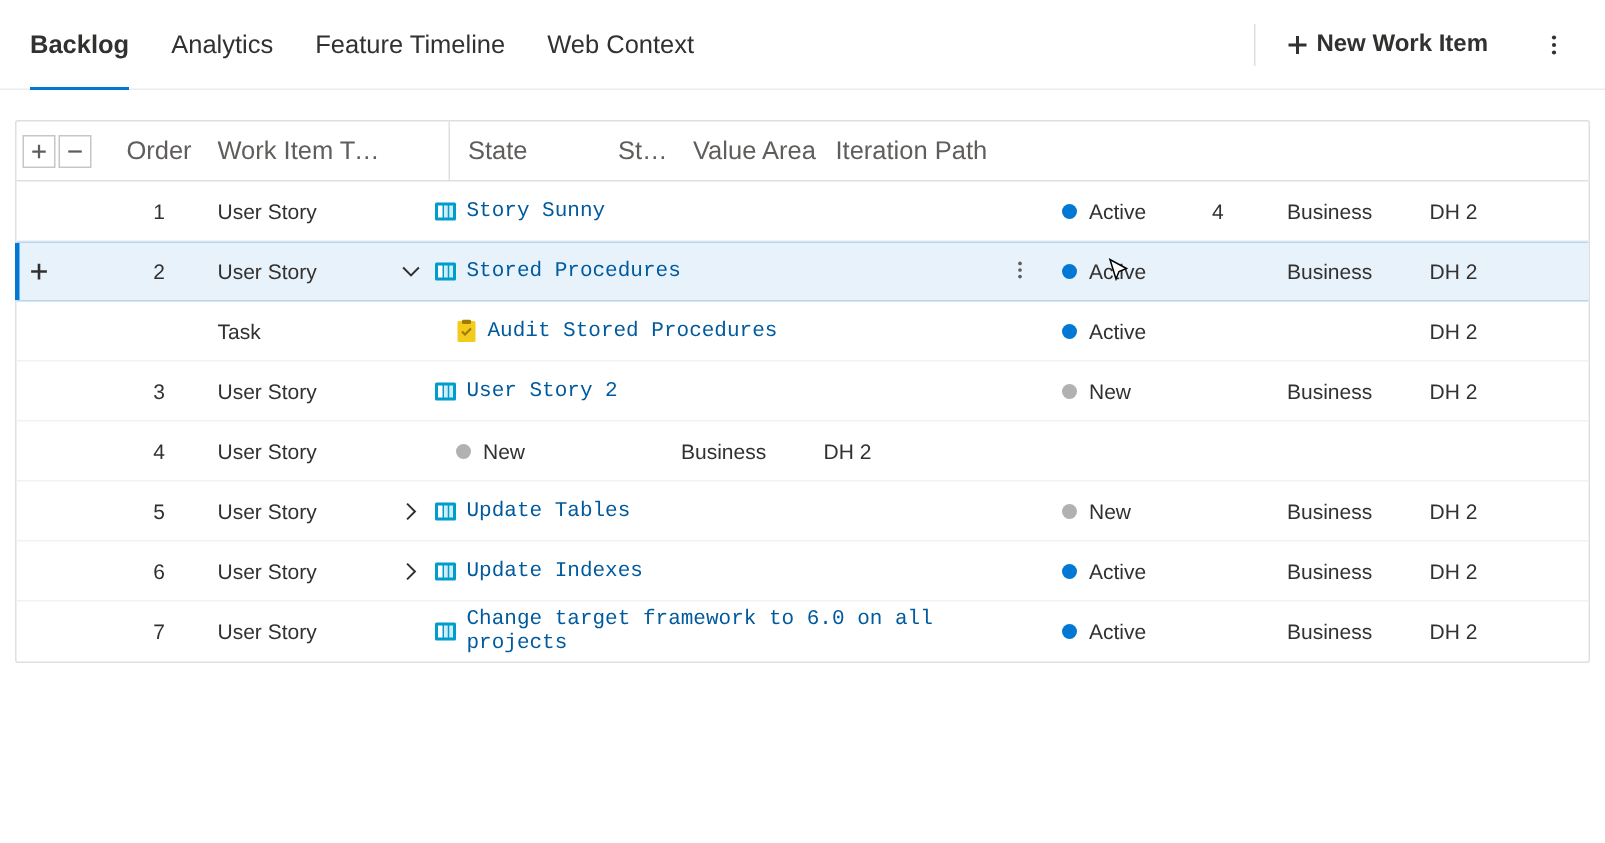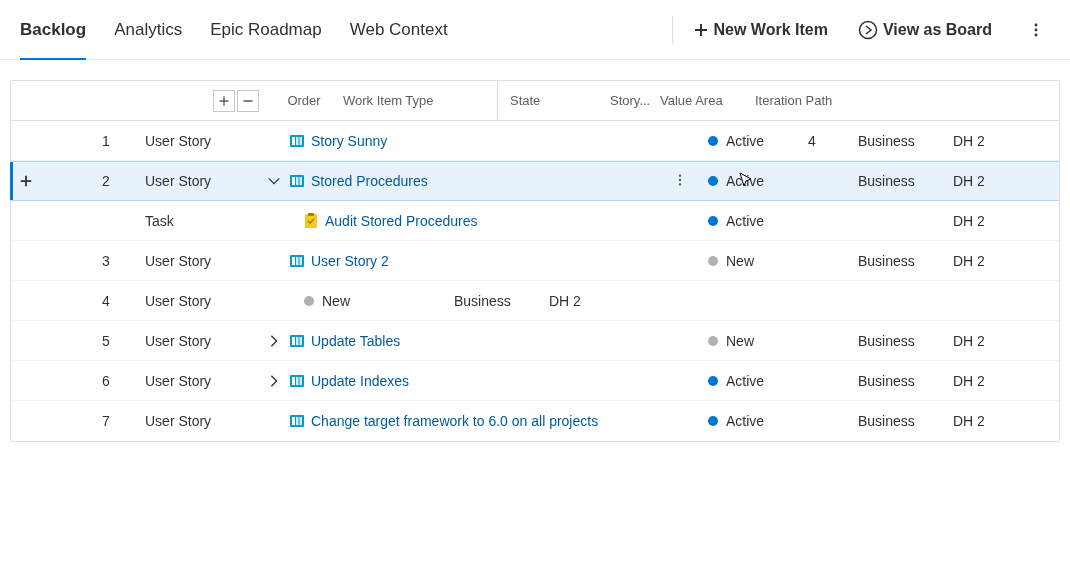--- a/index.html
+++ b/index.html
@@ -84,22 +84,21 @@
   .col-value { width: 95px; flex: 0 0 95px;}
   .col-iter  { width: 110px; flex: 0 0 110px;}
   .col-actions { width: 30px; flex: 0 0 30px; display:flex; align-items:center; justify-content:center;}
   .colheader-divider { border-right: 1px solid #e1dfdd; height: 40px; margin-right:8px;}
   .grid-header {
     display: flex;
     align-items: center;
     height: 40px;
     border-bottom: 1px solid #e1dfdd;
     color: #605e5c;
-    font-size: 13px;
-    justify-content: center;
+    font-size: 17px;
   }
   .grid-header > div { padding: 0 4px; white-space: nowrap; overflow:hidden; text-overflow:ellipsis;}
   .exp-btn {
     width: 22px; height: 22px;
     border: 1px solid #c8c6c4;
     display:flex; align-items:center; justify-content:center;
     cursor:pointer;
     background:#fff;
     font-size:14px;
     line-height:1;
@@ -135,21 +134,21 @@
   }
   .row.selected .add-btn { visibility:visible; }
   .chevron {
     width:18px; flex:0 0 18px;
     display:flex;align-items:center;justify-content:center;
     cursor:pointer;
   }
   .chevron svg { display:block; }
   .chevron.none { visibility:hidden; }
   .wit-icon { width:16px;height:16px; flex:0 0 16px;}
-  .title-link { color:#005a9e; cursor:pointer;}
+  .title-link { color:#005a9e; cursor:pointer;font-family:Liberation Mono, monospace;}
   .state-dot {
     width:10px;height:10px;border-radius:50%;
     flex:0 0 10px;
   }
   .state-dot.active { background:#0078d4;}
   .state-dot.new { background:#b1b1b1;}
   .kebab {
     cursor:pointer;
     visibility:hidden;
     color:#605e5c;
@@ -201,36 +200,30 @@
     </symbol>
   <symbol id="ico-cursor" viewBox="0 0 16 16">
       <path d="M2 1l4 13 2-5 5-2z" fill="#fff" stroke="#000" stroke-width="1"></path>
     </symbol>
 </svg>
 
 <div class="header">
   <div class="tabs">
     <div class="tab active">Backlog</div>
     <div class="tab">Analytics</div>
-    <div class="tab">Epic Roadmap</div>
+    <div class="tab">Feature Timeline</div>
     <div class="tab">Web Context</div>
   </div>
   <div class="header-spacer"></div>
   <div class="vdiv"></div>
   <div class="hbtn">
     <svg width="16" height="16">
         <use href="#ico-plus"></use>
       </svg>
     <span>New Work Item</span>
-  </div>
-  <div class="hbtn">
-    <svg width="20" height="20">
-        <use href="#ico-view-board"></use>
-      </svg>
-    <span>View as Board</span>
   </div>
   <div class="kebab-top">
     <svg width="16" height="16">
         <use href="#ico-kebab"></use>
       </svg>
   </div>
 </div>
 
 <div class="content">
   <div class="grid">

